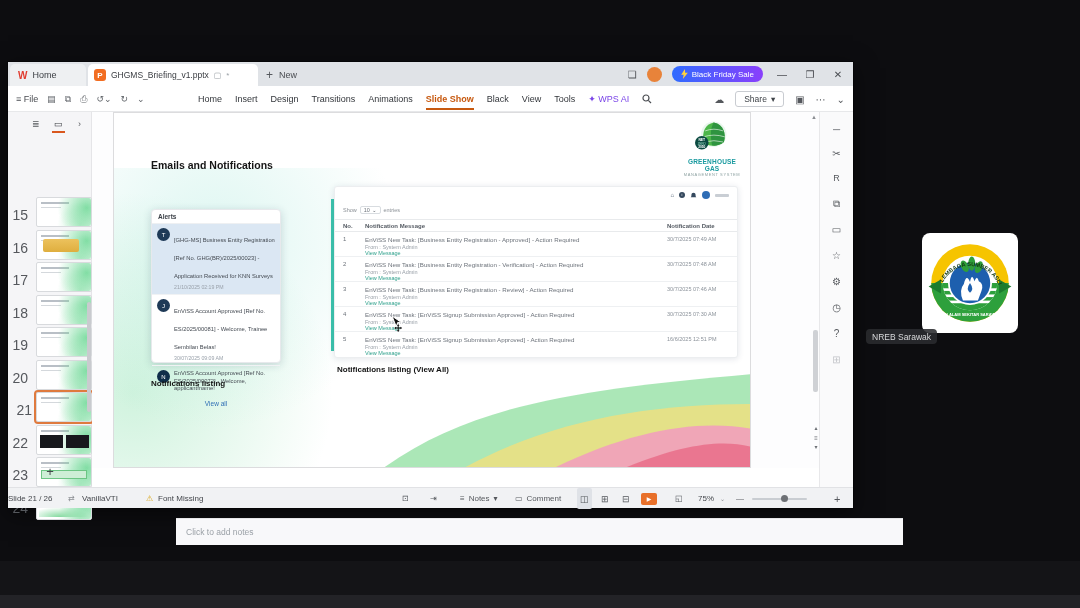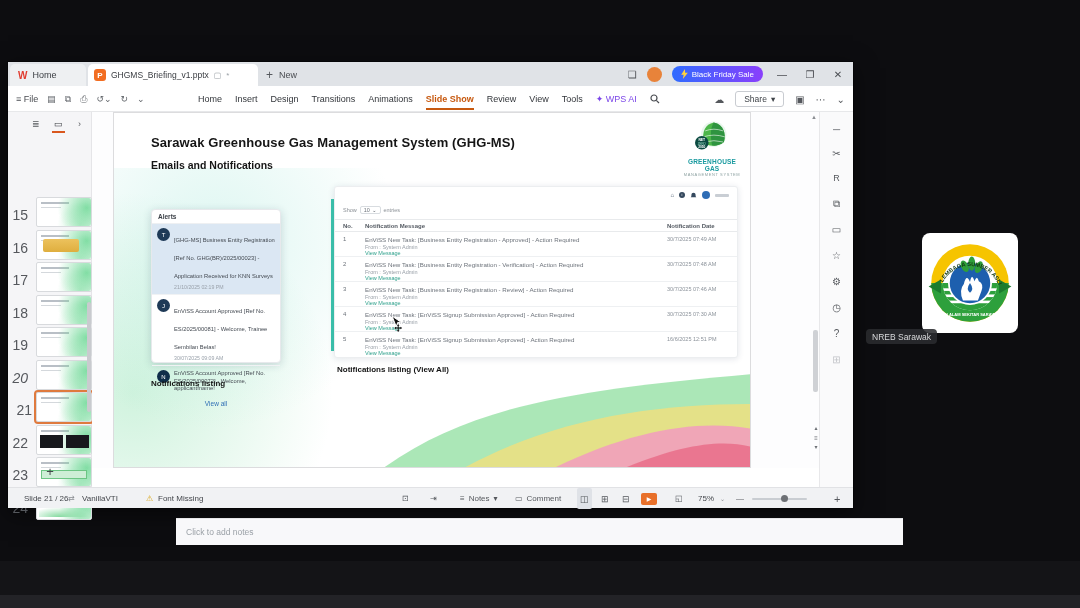--- a/index.html
+++ b/index.html
@@ -163,21 +163,21 @@
         <span class="ric">↻</span>
         <span class="ric">⌄</span>
       </div>
       <div class="a menu">
         <span class="mi">Home</span>
         <span class="mi">Insert</span>
         <span class="mi">Design</span>
         <span class="mi">Transitions</span>
         <span class="mi">Animations</span>
         <span class="mi active">Slide Show</span>
-        <span class="mi">Review</span>
+        <span class="mi">Black</span>
         <span class="mi">View</span>
         <span class="mi">Tools</span>
         <span class="mi wpsai">✦ <span>WPS AI</span></span>
         <svg width="10" height="10" viewBox="0 0 10 10">
             <circle cx="4" cy="4" r="3" fill="none" stroke="#4a4d52" stroke-width="1.2"></circle>
             <line x1="6.3" y1="6.3" x2="9" y2="9" stroke="#4a4d52" stroke-width="1.2"></line>
           </svg>
       </div>
       <div class="a ribright">
         <span>☁</span>
@@ -201,21 +201,21 @@
       <span class="tnum" style="left:2px;top:95px;">15</span>
       <div class="thumb" style="top:85px;"></div>
       <span class="tnum" style="left:2px;top:128px;">16</span>
       <div class="thumb t16" style="top:118px;"></div>
       <span class="tnum" style="left:2px;top:160px;">17</span>
       <div class="thumb" style="top:150px;"></div>
       <span class="tnum" style="left:2px;top:193px;">18</span>
       <div class="thumb" style="top:183px;"></div>
       <span class="tnum" style="left:2px;top:225px;">19</span>
       <div class="thumb" style="top:215px;"></div>
-      <span class="tnum" style="left:2px;top:258px;font-style:italic;">20</span>
+      <span class="tnum" style="left:2px;top:258px;">20</span>
       <div class="thumb" style="top:248px;"></div>
       <span class="tnum" style="left:6px;top:290px;">21</span>
       <div class="thumb sel" style="top:280px;"></div>
       <span class="tnum" style="left:2px;top:323px;">22</span>
       <div class="thumb t22" style="top:313px;"></div>
       <span class="tnum" style="left:2px;top:355px;">23</span>
       <div class="thumb t23" style="top:345px;"></div>
       <span class="tnum" style="left:2px;top:388px;">24</span>
       <div class="thumb t24" style="top:378px;"></div>
 
@@ -227,21 +227,20 @@
       <div class="a slide">
         <div class="a blob1"></div>
 
         <svg class="a wave" viewBox="0 0 430 120">
           <path d="M60 120 C150 55 260 40 430 25 L430 120 Z" fill="#8fdf9f" opacity="0.75"></path>
           <path d="M140 120 C230 70 330 55 430 55 L430 120 Z" fill="#f3e07c" opacity="0.8"></path>
           <path d="M230 120 C310 80 380 70 430 80 L430 120 Z" fill="#f29bbf" opacity="0.85"></path>
           <path d="M300 120 C360 95 400 90 430 98 L430 120 Z" fill="#e86a86" opacity="0.8"></path>
         </svg>
 
-        <div class="a s-title">Sarawak Greenhouse Gas Management System (GHG-MS)</div>
         <div class="a s-sub">Emails and Notifications</div>
 
         <div class="a slogo">
           <svg width="38" height="34" viewBox="0 0 44 40">
             <circle cx="24" cy="18" r="15" fill="#eaf6ee"></circle>
             <path d="M24 4 C35 6 39 17 36 27 C30 33 16 33 12 27 C10 15 14 6 24 4" fill="#4cb649"></path>
             <path d="M24 4 C35 6 39 17 36 27 C31 31 25 32 22 31 C20 19 20 11 24 4" fill="#2f9440"></path>
             <path d="M14 14 Q24 10 35 14 M12 21 Q24 17 37 21 M14 27 Q24 24 35 27" stroke="#ffffff" stroke-width="0.9" fill="none" opacity="0.75"></path>
             <circle cx="10" cy="28" r="8" fill="#0b4a41"></circle>
             <text x="10" y="26" text-anchor="middle" font-size="4" fill="#fff" font-weight="bold">NET</text>
@@ -384,21 +383,21 @@
       <span class="rico" style="top:86px;">⧉</span>
       <span class="rico" style="top:112px;">▭</span>
       <span class="rico" style="top:138px;">☆</span>
       <span class="rico" style="top:164px;">⚙</span>
       <span class="rico" style="top:190px;">◷</span>
       <span class="rico" style="top:216px;">?</span>
       <span class="rico" style="top:242px;color:#c3c5c9;">⊞</span>
     </div>
 
     <div class="a statusbar">
-      <span class="sb" style="left:16px;">Slide 21 / 26</span>
+      <span class="sb" style="left:0;">Slide 21 / 26</span>
       <span class="sb" style="left:60px;color:#8a8d92;">⇄</span>
       <span class="sb" style="left:74px;">VanillaVTI</span>
       <span class="sb" style="left:138px;color:#d9a514;">⚠</span>
       <span class="sb" style="left:150px;">Font Missing</span>
 
       <span class="sb" style="left:394px;color:#55585d;">⊡</span>
       <span class="sb" style="left:422px;color:#55585d;">⇥</span>
       <span class="sb" style="left:452px;color:#55585d;">≡ <span>Notes</span> ▾</span>
       <span class="sb" style="left:507px;color:#55585d;">▭ <span>Comment</span></span>
       <span class="sb viewico active" style="left:569px;">◫</span>

